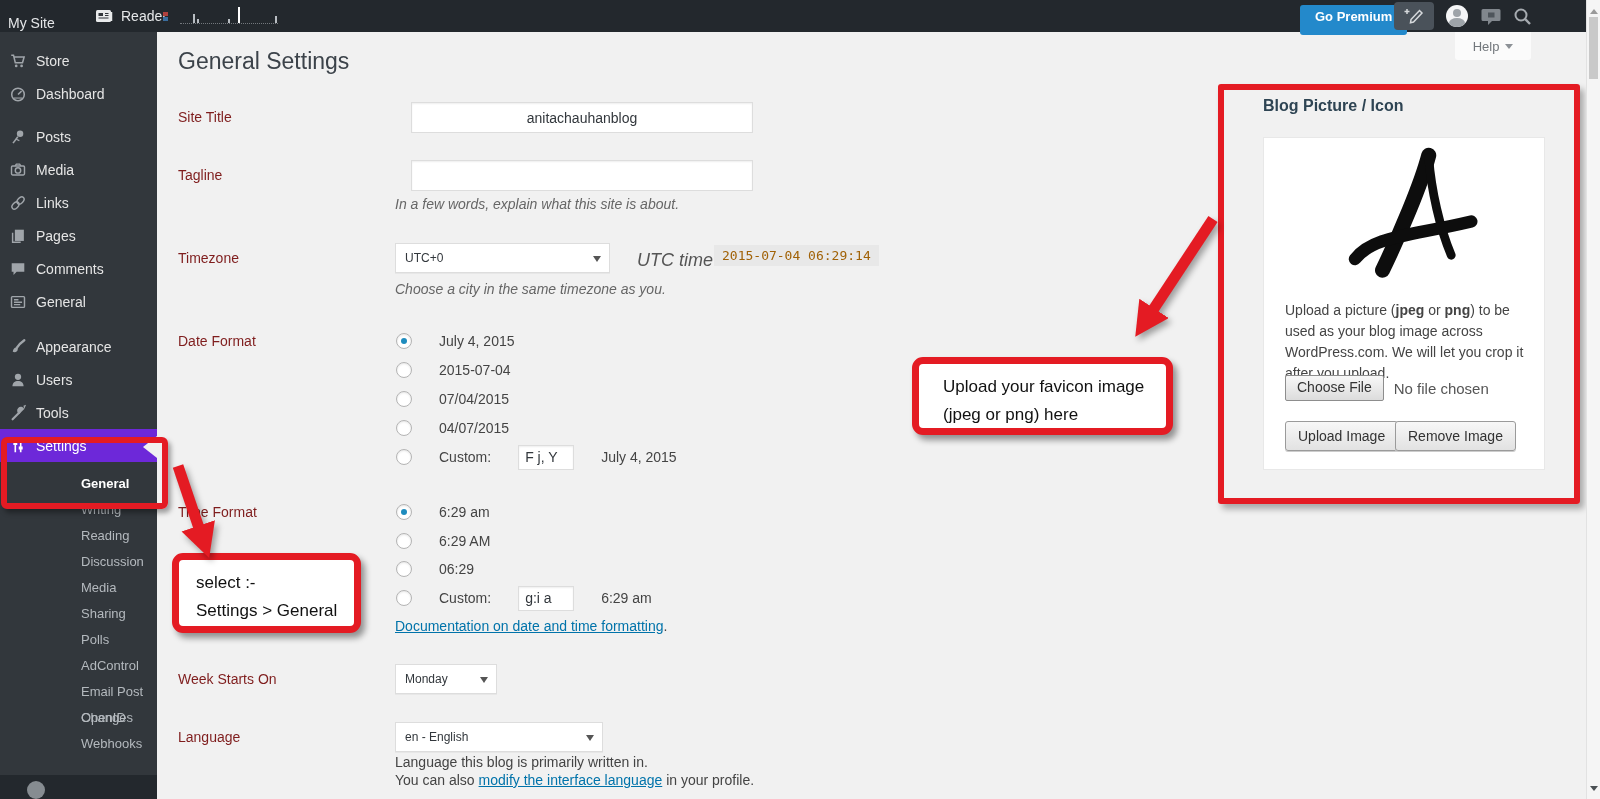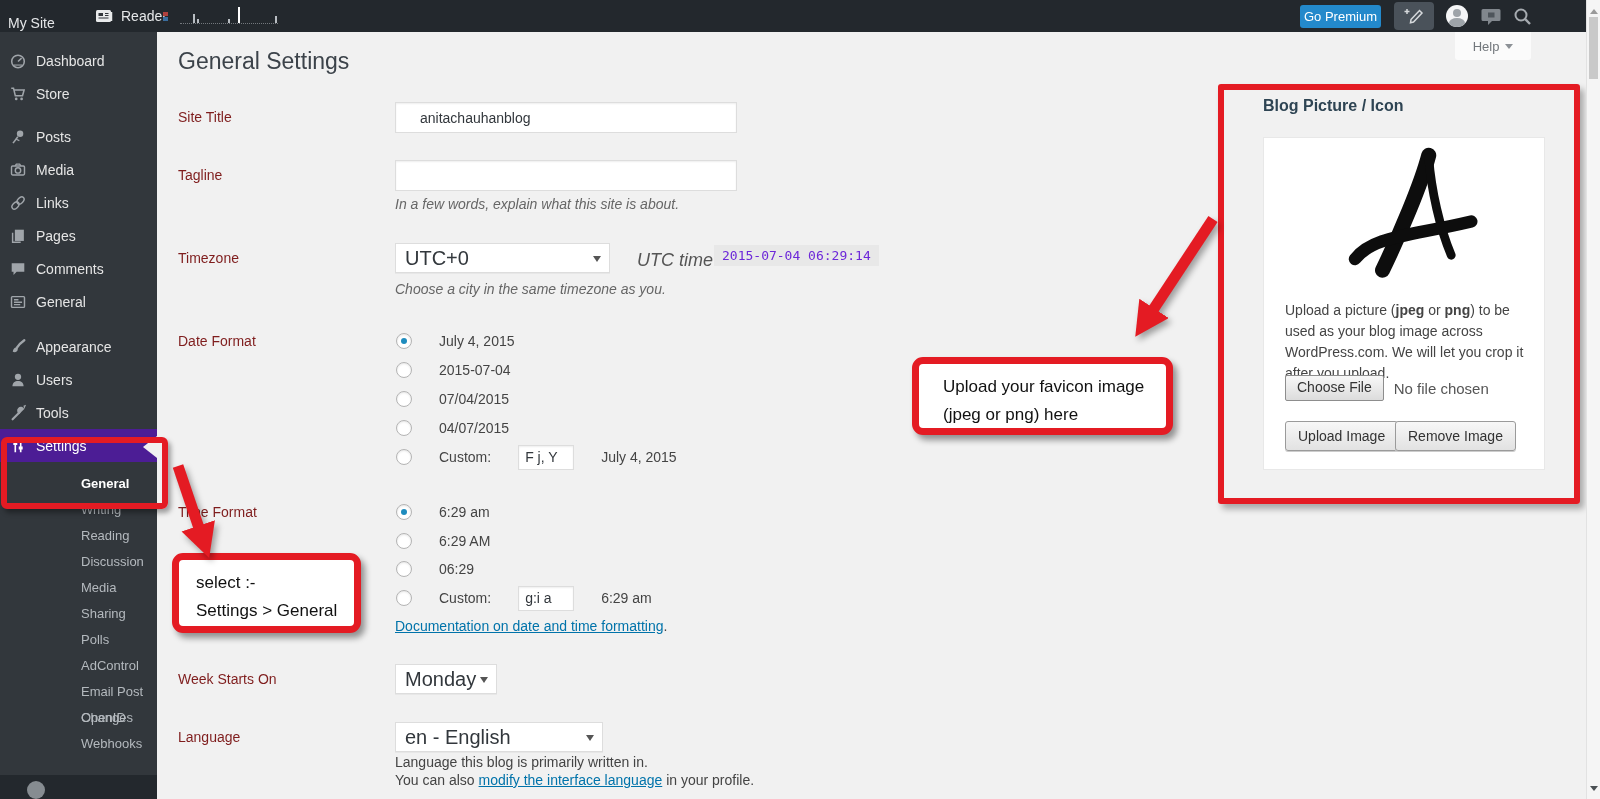--- a/index.html
+++ b/index.html
@@ -10,64 +10,64 @@
   }
   
   .topbar{position:absolute;left:0;top:0;width:1586px;height:32px;background:#23282d;z-index:40;}
   .tb-item{position:absolute;display:flex;align-items:center;gap:7px;height:32px;color:#e5e7e9;font-size:14px;}
   .tb-text{line-height:32px;}
   .sparkline{position:absolute;left:180px;top:6px;width:98px;height:17px;border-bottom:1px dotted #72777c;}
   .spark-bar{position:absolute;bottom:0;width:2px;background:#b8bdc2;}
   .spark-flag{position:absolute;left:163px;top:12px;width:5px;height:9px;}
   .spark-flag .f1{position:absolute;top:0;left:0;width:5px;height:4px;background:#b0413e;}
   .spark-flag .f2{position:absolute;bottom:0;left:0;width:5px;height:4px;background:#3a6d9e;}
-  .go-premium{position:absolute;left:1300px;top:5px;height:23px;line-height:23px;padding:0 4px;
-    background:#2389cb;color:#fff;font-size:13px;font-weight:normal;border-radius:3px;}
+  .go-premium{position:absolute;left:1300px;top:5px;height:30px;line-height:23px;padding:0 15px;
+    background:#2389cb;color:#fff;font-size:13px;font-weight:bold;border-radius:3px;}
   .compose-btn{position:absolute;left:1394px;top:2px;width:40px;height:28px;background:#4a525a;border-radius:4px;
     display:flex;align-items:center;justify-content:center;}
   .avatar{position:absolute;left:1446px;top:5px;width:22px;height:22px;border-radius:50%;background:#f5f6f7;overflow:hidden;}
   .avatar .head{position:absolute;left:7px;top:4px;width:8px;height:8px;border-radius:50%;background:#9ea4a9;}
   .avatar .body{position:absolute;left:3px;top:13px;width:16px;height:10px;border-radius:50% 50% 0 0;background:#9ea4a9;}
   .bubble-icon{position:absolute;left:1480px;top:7px;}
   .search-icon{position:absolute;left:1512px;top:6px;}
   
   .scrollbar{position:absolute;left:1586px;top:0;width:14px;height:799px;background:#f5f5f5;border-left:1px solid #e2e2e2;z-index:60;box-sizing:border-box;}
   .sb-up{position:absolute;left:3px;top:5px;width:0;height:0;border:4px solid transparent;border-bottom:5px solid #9a9a9a;}
   .sb-thumb{position:absolute;left:2px;top:17px;width:9px;height:62px;background:#c9c9c9;}
   .sb-down{position:absolute;left:3px;bottom:4px;width:0;height:0;border:4px solid transparent;border-top:5px solid #4b5054;}
   
   .sidebar{position:absolute;left:0;top:32px;width:157px;height:767px;background:#32373c;z-index:10;padding-top:12px;box-sizing:border-box;}
   .menu-item{height:33px;display:flex;align-items:center;padding-left:9px;gap:9px;color:#e5e5e5;font-size:14px;}
   .menu-item svg{flex:0 0 auto;}
   .gap1{margin-top:10px;} .gap2{margin-top:12px;}
-  .menu-item.active{background:#4c1d95;color:#fff;}
+  .menu-item.active{background:#6d28d9;color:#fff;}
   .submenu{padding:9px 0 0 0;}
   .submenu-item{height:26px;line-height:26px;padding-left:37px;color:#b4b9be;font-size:13px;margin-left:44px;}
   .submenu-item.current{color:#fff;font-weight:bold;}
   .sidebar-bottom{position:absolute;left:0;bottom:0;width:157px;height:24px;background:#23282d;}
   .sidebar-bottom .circ{position:absolute;left:27px;top:6px;width:18px;height:18px;border-radius:50%;background:#868c91;}
   .notch{position:absolute;left:143px;top:436px;width:0;height:0;z-index:12;
     border-top:11px solid transparent;border-bottom:11px solid transparent;border-right:14px solid #f1f1f1;}
   
   .help-tab{position:absolute;left:1455px;top:32px;width:76px;height:28px;background:#fbfbfb;border-radius:0 0 3px 3px;
     display:flex;align-items:center;justify-content:center;gap:6px;color:#72777c;font-size:13px;z-index:5;}
   .help-caret{width:0;height:0;border:4px solid transparent;border-top:5px solid #8c9196;margin-top:4px;}
   
   .page-title{position:absolute;left:178px;top:48px;font-size:23px;font-weight:400;color:#3c434a;}
   .flabel{position:absolute;left:178px;width:205px;font-size:14px;font-weight:normal;color:#7f1d1d;}
-  .text-input{position:absolute;left:395px;width:342px;height:31px;box-sizing:border-box;border:1px solid #ddd;
-    background:#fff;box-shadow:inset 0 1px 2px rgba(0,0,0,.07);font:14px "Liberation Sans",sans-serif;color:#32373c;padding:0 24px;}
+  .text-input{position:absolute;left:411px;width:342px;height:31px;box-sizing:border-box;border:1px solid #ddd;
+    background:#fff;box-shadow:inset 0 1px 2px rgba(0,0,0,.07);font:14px "Liberation Sans",sans-serif;color:#32373c;padding:0 16px;text-align:center;}
   .helper{position:absolute;left:395px;font-size:14px;font-style:italic;color:#666;}
   .helper2{position:absolute;left:395px;font-size:14px;color:#444;}
   .select{position:absolute;left:395px;height:30px;line-height:28px;box-sizing:border-box;border:1px solid #ddd;background:#fff;
-    box-shadow:0 1px 0 rgba(0,0,0,.04);font-size:20px;color:#32373c;padding:0 24px 0 9px;}
+    box-shadow:0 1px 0 rgba(0,0,0,.04);font-size:12px;color:#32373c;padding:0 24px 0 9px;}
   .select::after{content:"";position:absolute;right:8px;top:12px;width:0;height:0;border:4px solid transparent;border-top:6px solid #555;}
   .utc-label{position:absolute;left:637px;top:250px;font-size:18px;font-style:italic;color:#555;}
   .utc-code{position:absolute;left:714px;top:245px;background:#e8e8e8;padding:3px 8px;
-    font-family:"DejaVu Sans Mono",monospace;font-size:13px;color:#6d28d9;}
+    font-family:"DejaVu Sans Mono",monospace;font-size:13px;color:#a16207;}
   .radio-row{position:absolute;left:396px;height:18px;display:flex;align-items:center;gap:27px;font-size:14px;color:#444;}
   .radio{width:16px;height:16px;box-sizing:border-box;border:1px solid #b4b4b4;border-radius:50%;background:#fff;
     box-shadow:inset 0 1px 2px rgba(0,0,0,.1);position:relative;flex:0 0 auto;}
   .radio.checked::after{content:"";position:absolute;left:4px;top:4px;width:6px;height:6px;border-radius:50%;background:#1e8cbe;}
   .mini-input{width:56px;height:25px;box-sizing:border-box;border:1px solid #ddd;background:#fff;
     box-shadow:inset 0 1px 2px rgba(0,0,0,.07);font:14px "Liberation Sans",sans-serif;color:#32373c;padding:0 6px;}
   .doc-link{position:absolute;left:395px;top:618px;font-size:14px;}
   a.link{color:#0073aa;text-decoration:underline;cursor:pointer;}
   .plain{color:#444;}
   
@@ -146,33 +146,33 @@
 
   <svg class="search-icon" width="21" height="21" viewBox="0 0 21 21">
     <circle cx="9" cy="9" r="5.5" fill="none" stroke="#a6abb0" stroke-width="2"></circle>
     <path d="M13.2 13.2 L18 18" stroke="#a6abb0" stroke-width="2.4"></path>
   </svg>
 </div>
 
 <div class="sidebar">
   <div class="menu-item">
     <svg width="18" height="18" viewBox="0 0 20 20" fill="none" stroke="#a0a5aa" stroke-width="1.7">
+        <path d="M2.5 3.5 h2.5 l2 8.5 h8 l1.8-6.5 H6"></path>
+        <circle cx="8" cy="15.5" r="1.5" fill="#a0a5aa" stroke="none"></circle>
+        <circle cx="14" cy="15.5" r="1.5" fill="#a0a5aa" stroke="none"></circle>
+      </svg>
+    <span>Store</span>
+  </div>
+  <div class="menu-item">
+    <svg width="18" height="18" viewBox="0 0 20 20" fill="none" stroke="#a0a5aa" stroke-width="1.7">
         <circle cx="10" cy="10.5" r="7"></circle>
         <path d="M10 10.5 L14 6.8"></path>
         <path d="M5 14.5 h10" stroke-width="1.2"></path>
       </svg>
     <span>Dashboard</span>
-  </div>
-  <div class="menu-item">
-    <svg width="18" height="18" viewBox="0 0 20 20" fill="none" stroke="#a0a5aa" stroke-width="1.7">
-        <path d="M2.5 3.5 h2.5 l2 8.5 h8 l1.8-6.5 H6"></path>
-        <circle cx="8" cy="15.5" r="1.5" fill="#a0a5aa" stroke="none"></circle>
-        <circle cx="14" cy="15.5" r="1.5" fill="#a0a5aa" stroke="none"></circle>
-      </svg>
-    <span>Store</span>
   </div>
   <div class="menu-item gap1">
     <svg width="18" height="18" viewBox="0 0 20 20">
         <circle cx="12.3" cy="6.5" r="3.6" fill="#a0a5aa"></circle>
         <path d="M9.8 9.8 L4.5 16.8" stroke="#a0a5aa" stroke-width="1.8" fill="none"></path>
         <path d="M8 12.5 l3.5 1.5" stroke="#a0a5aa" stroke-width="1.4" fill="none"></path>
       </svg>
     <span>Posts</span>
   </div>
   <div class="menu-item">

